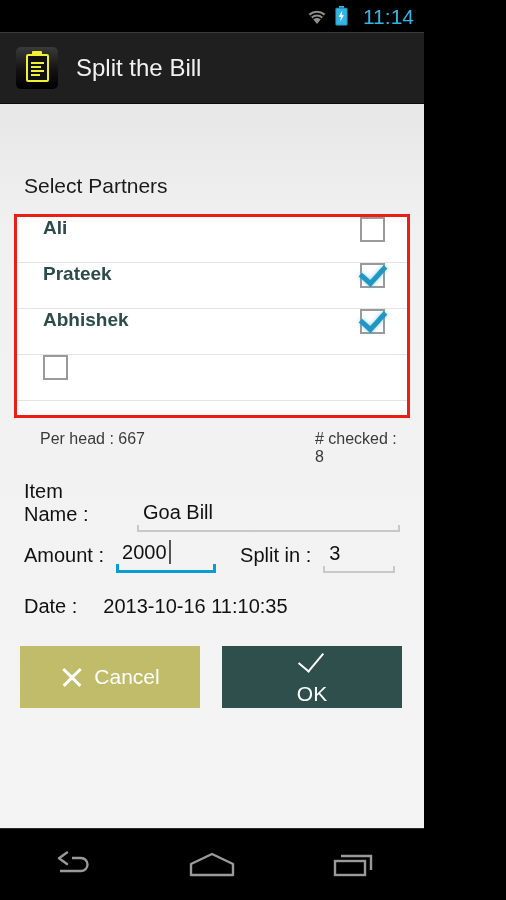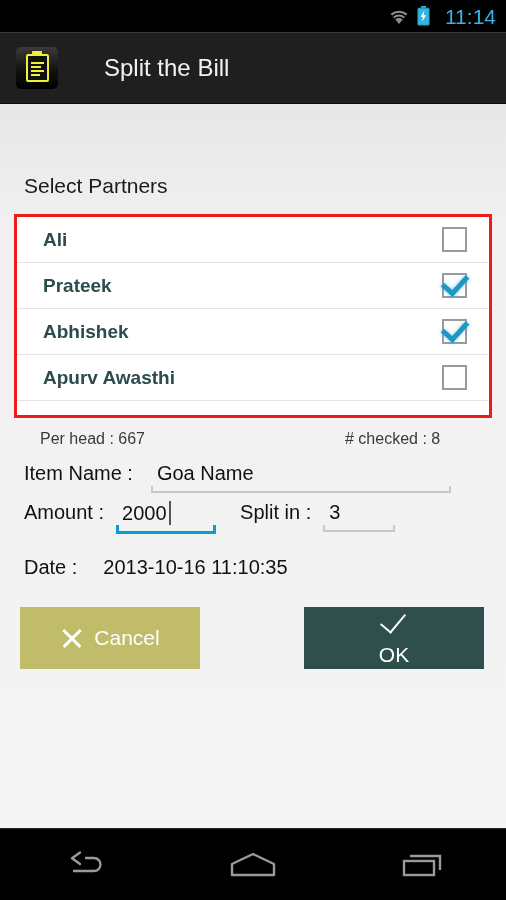--- a/index.html
+++ b/index.html
@@ -4,21 +4,21 @@
 <style>
   * { box-sizing: border-box; margin: 0; padding: 0; }
   html, body {
     width: 506px; height: 900px;
     font-family: "Liberation Sans", sans-serif;
     background: #000;
     overflow: hidden;
   }
   #screen {
     position: relative;
-    width: 506px; height: 900px;
+    width: 424px; height: 900px;
     background: #000;
     display: flex;
     flex-direction: column;
   }
 
   
   .status-bar {
     height: 32px;
     background: #000;
     display: flex;
@@ -40,21 +40,20 @@
   
   .action-bar {
     height: 72px;
     background: #1f1f1f;
     border-bottom: 1px solid #0a0a0a;
     box-shadow: 0 1px 0 #3a3a3a inset;
     display: flex;
     align-items: center;
     padding-left: 16px;
     flex: none;
-    gap: 28px;
   }
   .app-icon {
     width: 42px; height: 42px;
     border-radius: 5px;
     background: linear-gradient(180deg,#3a3a3a 0%,#121212 55%,#000 100%);
     display: flex; align-items: center; justify-content: center;
     flex: none;
   }
   .clipboard {
     width: 23px; height: 28px;
@@ -104,21 +103,21 @@
   
   .partner-list-wrap {
     margin: 0 14px;
     border: 3px solid #ec1c16;
     background: #ffffff;
   }
   .partner-list { background: #ffffff; padding-bottom: 14px; }
   .partner-row {
     height: 46px;
     display: flex;
-    align-items: center;
+    align-items: flex-start;
     justify-content: space-between;
     padding: 0 22px 0 26px;
     border-bottom: 1px solid #e4e4e4;
   }
   .partner-name {
     font-size: 19px;
     font-weight: bold;
     color: #2c4b4b;
   }
   .checkbox {
@@ -145,21 +144,21 @@
     padding: 12px 24px 6px 40px;
     font-size: 16px;
     color: #3a3a3a;
     gap: 20px;
   }
   .info-row .left { width: 285px; }
 
   
   .form-row {
     display: flex;
-    align-items: flex-start;
+    align-items: flex-end;
     padding: 8px 24px 0 24px;
     font-size: 20px;
     color: #111;
   }
   .form-label { color: #111; font-size: 20px; padding-bottom: 6px; }
   .field {
     position: relative;
     padding: 0 6px 6px 6px;
     margin-left: 12px;
     min-height: 30px;
@@ -304,36 +303,35 @@
           <span class="partner-name">Prateek</span>
           <span class="checkbox checked"></span>
         </div>
 
         <div class="partner-row">
           <span class="partner-name">Abhishek</span>
           <span class="checkbox checked"></span>
         </div>
 
         <div class="partner-row">
-          <span class="partner-name">Apurv Awasthi</span>
           <span class="checkbox"></span>
         </div>
 
       </div>
     </div>
 
     <div class="info-row">
       <span class="left">Per head : 667</span>
       <span># checked : 8</span>
     </div>
 
     <div class="form-row">
       <span class="form-label">Item Name :</span>
       <span class="field field-item-name underline-grey">
-        <span class="val">Goa Name</span>
+        <span class="val">Goa Bill</span>
       </span>
     </div>
 
     <div class="form-row">
       <span class="form-label">Amount :</span>
       <span class="field field-amount underline-blue">
         <span class="val">2000</span><span class="caret"></span>
       </span>
       <span class="form-label" style="margin-left:24px;">Split in :</span>
       <span class="field field-split underline-grey">

